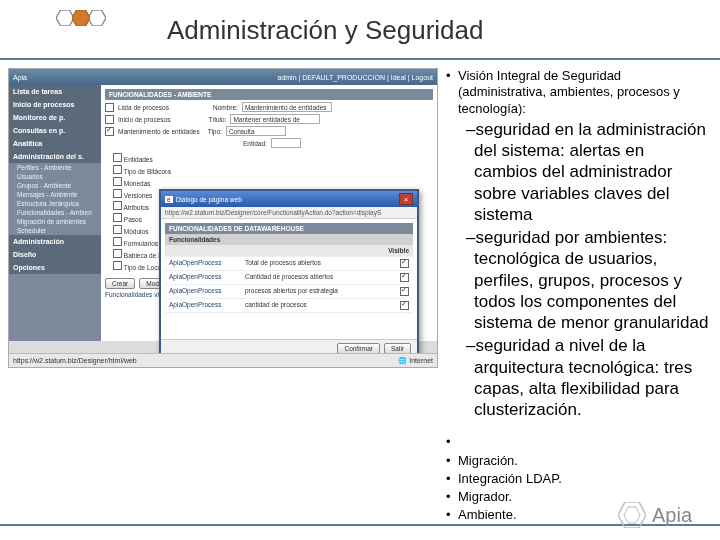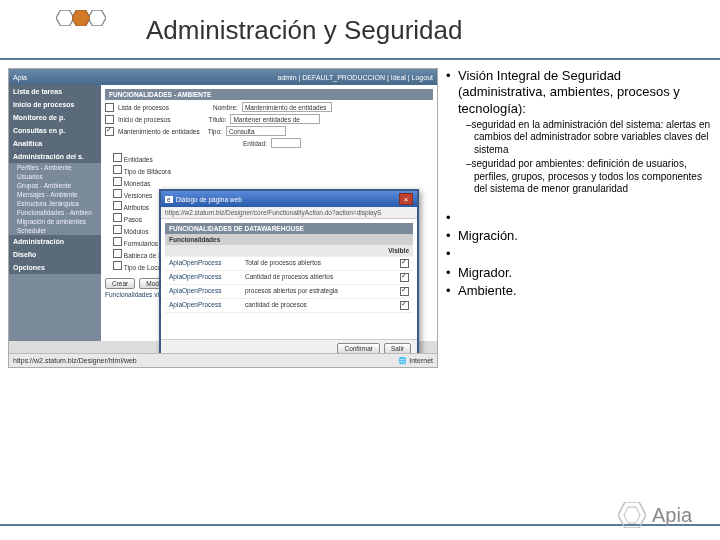--- a/index.html
+++ b/index.html
@@ -1,18 +1,18 @@
 <!DOCTYPE html>
 <html><head>
 <meta charset="utf-8">
 <style>
   * { box-sizing: border-box; margin: 0; padding: 0; }
   html, body { width: 720px; height: 540px; font-family: Arial, sans-serif; background: #fff; overflow: hidden; }
   .slide { width: 720px; height: 540px; position: relative; }
-  .header { display: flex; align-items: center; padding: 10px 0 6px 56px; }
+  .header { display: flex; align-items: center; padding: 10px 0 6px 56px; gap: 21px; }
   .logo-top { width: 70px; height: 40px; position: relative; margin-right: 20px; }
   .hex { position: absolute; width: 18px; height: 16px; }
   .hex svg { width: 100%; height: 100%; }
   .title { font-size: 26px; color: #333; }
   .hr-top { height: 2px; background: #5a7a9a; margin: 2px 0 0 0; }
   .body { display: flex; padding: 8px 8px 0 8px; gap: 8px; }
   .screenshot { width: 430px; height: 300px; border: 1px solid #aaa; background: #dcdcdc; font-size: 7px; color: #333; position: relative; overflow: hidden; }
   .ss-top { height: 16px; background: linear-gradient(#6a8aaa,#48688a); color: #fff; display: flex; align-items: center; padding: 0 4px; justify-content: space-between; }
   .ss-main { display: flex; height: 256px; }
   .ss-side { width: 92px; background: #7a8a9a; color: #fff; font-size: 6.5px; }
@@ -31,21 +31,21 @@
   .ss-dlg-body { padding: 4px; }
   .ss-dlg-hdr { background: #d0d0d0; padding: 2px 4px; font-weight: bold; }
   .ss-dlg-row { display: flex; border-bottom: 1px solid #eee; padding: 2px 4px; gap: 6px; }
   .ss-dlg-row .c1 { width: 70px; color: #246; }
   .ss-dlg-bottom { position: absolute; bottom: 0; left: 0; right: 0; height: 18px; border-top: 1px solid #ccc; background: #f0f0f0; display: flex; align-items: center; justify-content: flex-end; gap: 4px; padding: 0 6px; }
   .ss-btn { border: 1px solid #888; background: linear-gradient(#fff,#ddd); padding: 1px 6px; border-radius: 2px; }
   .ss-status { position: absolute; bottom: 0; left: 0; right: 0; height: 14px; background: #e8e8e8; border-top: 1px solid #bbb; display: flex; align-items: center; padding: 0 4px; gap: 6px; justify-content: space-between; }
   .text-col { flex: 1; font-size: 13px; color: #000; line-height: 1.25; }
   .text-col .bullet { display: flex; gap: 6px; margin-bottom: 2px; }
   .text-col .bullet .dot { width: 6px; flex-shrink: 0; }
-  .sub { margin-left: 20px; font-size: 10px; text-indent: -8px; padding-left: 8px; margin-bottom: 2px; }
+  .sub { margin-left: 20px; font-size: 17px; text-indent: -8px; padding-left: 8px; margin-bottom: 2px; }
   .lower-bullets { margin-top: 14px; }
   .footer { position: absolute; bottom: 14px; left: 0; right: 0; }
   .hr-bot { height: 2px; background: #5a7a9a; }
   .footer-logo { position: absolute; right: 28px; bottom: -2px; display: flex; align-items: center; gap: 6px; color: #888; font-size: 20px; font-weight: 300; }
   .footer-hex { width: 28px; height: 26px; position: relative; }
 </style>
 </head>
 <body>
 
 <div class="slide">
@@ -188,31 +188,33 @@
         <span><span>🌐</span> <span>Internet</span></span>
       </div>
     </div>
 
     <div class="text-col">
       <div class="bullet">
           <span class="dot">•</span>
           <span>Visión Integral de Seguridad (administrativa, ambientes, procesos y tecnología):</span>
         </div>
       <div class="sub">–seguridad en la administración del sistema: alertas en cambios del administrador sobre variables claves del sistema</div>
-      <div class="sub">–seguridad por ambientes: definición de usuarios, perfiles, grupos, procesos y todos los componentes del sistema de menor granularidad</div>
+      <div class="sub">–seguridad por ambientes: tecnológica de usuarios, perfiles, grupos, procesos y todos los componentes del sistema de menor granularidad</div>
+      <div class="sub">–seguridad a nivel de la arquitectura tecnológica: tres capas, alta flexibilidad para clusterización.</div>
       <div class="lower-bullets">
         <div class="bullet">
             <span class="dot">•</span>
           </div>
         <div class="bullet">
             <span class="dot">•</span>
             <span>Migración.</span>
           </div>
         <div class="bullet">
             <span class="dot">•</span>
+            <span>Integración LDAP.</span>
           </div>
         <div class="bullet">
             <span class="dot">•</span>
             <span>Migrador.</span>
           </div>
         <div class="bullet">
             <span class="dot">•</span>
             <span>Ambiente.</span>
           </div>
       </div>

